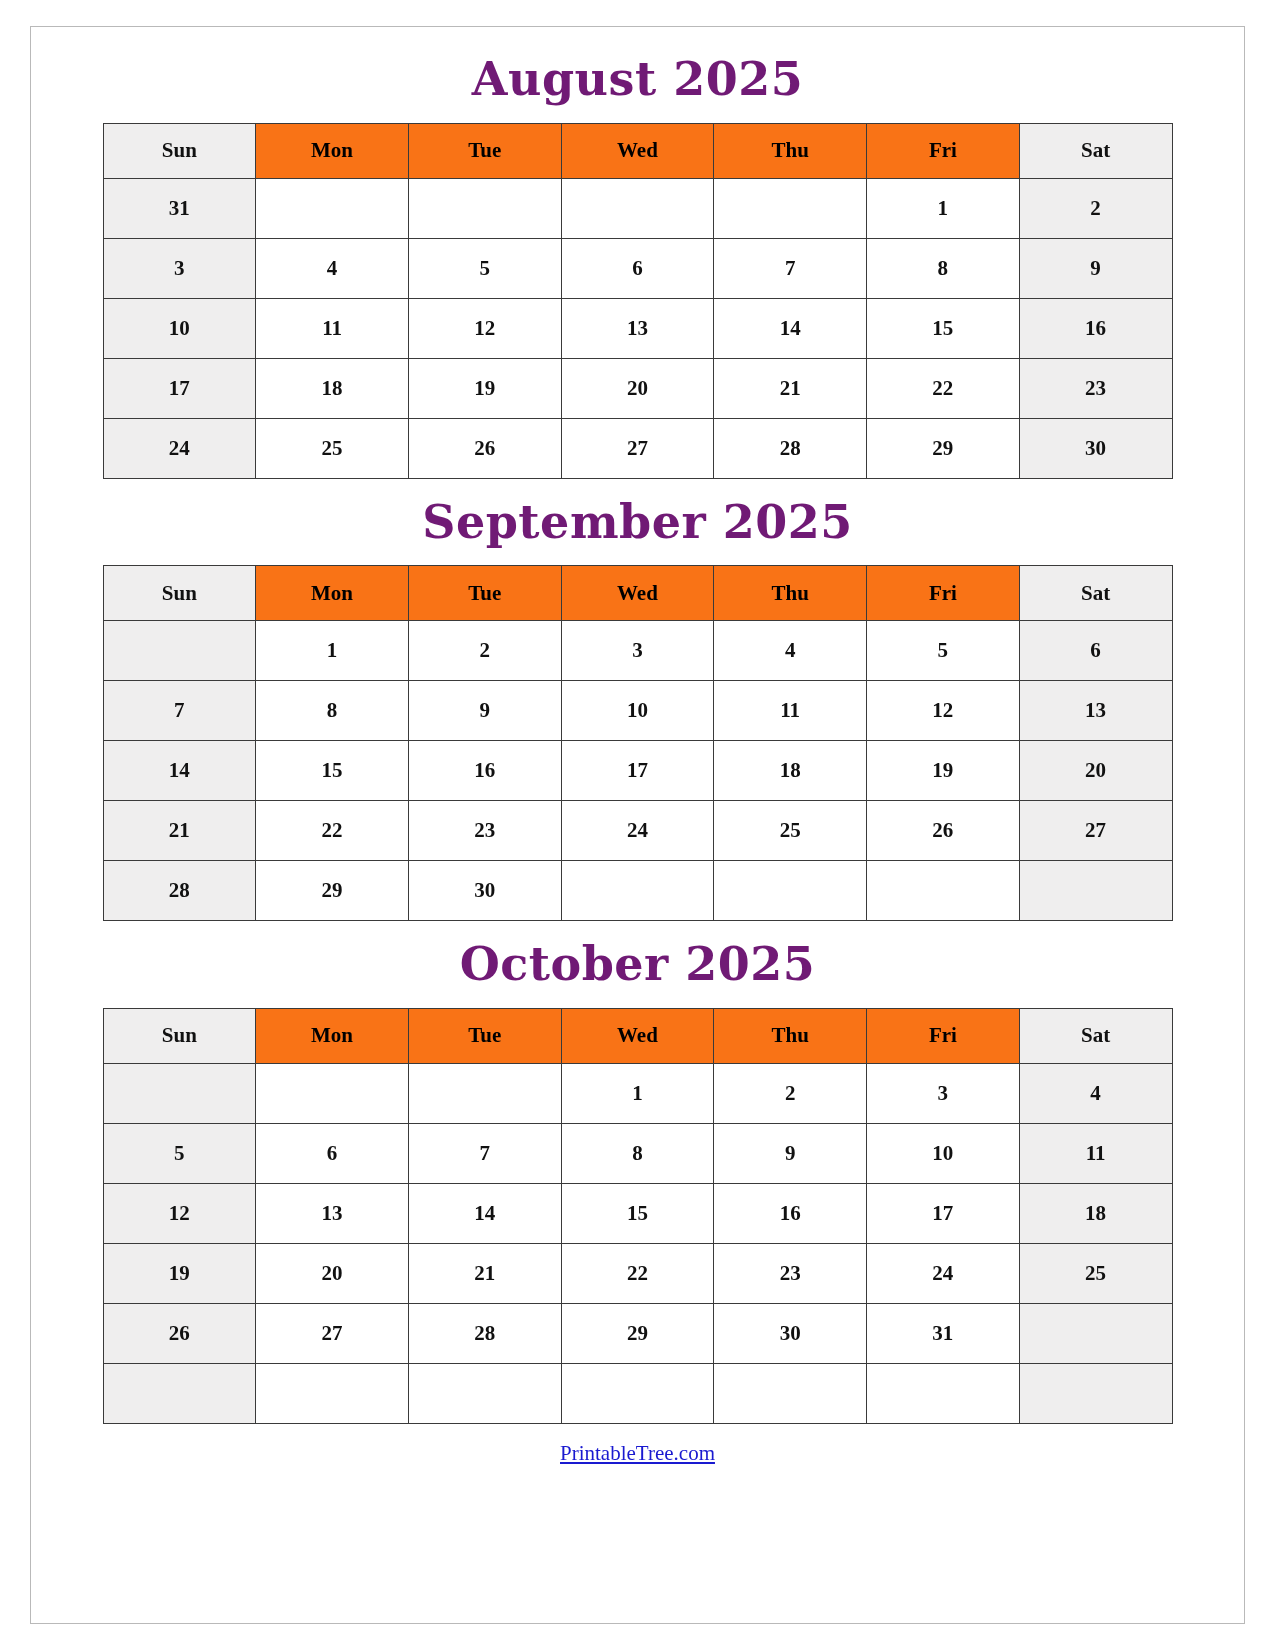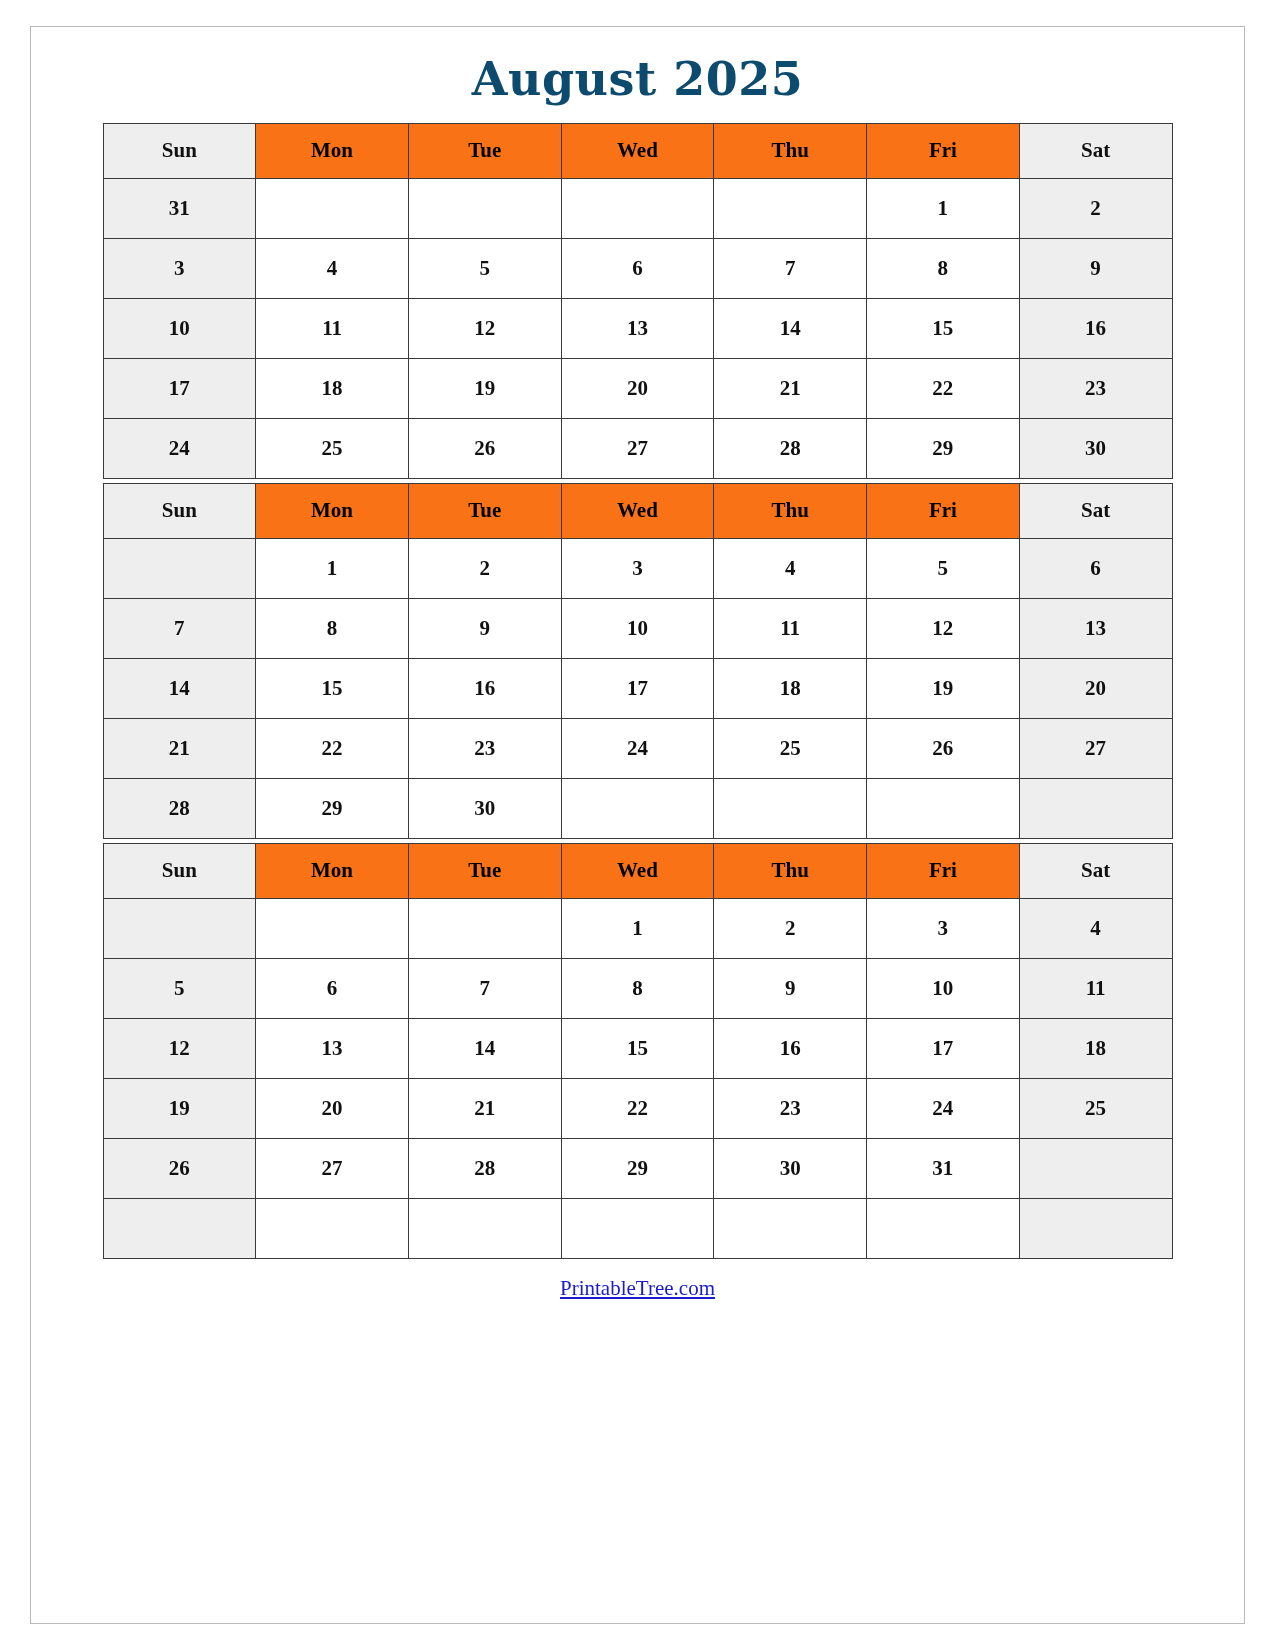--- a/index.html
+++ b/index.html
@@ -38,21 +38,21 @@
   .month-block {
     margin-bottom: 4px;
   }
   .month-title {
     text-align: center;
     font-family: "DejaVu Serif", "Liberation Serif", serif;
     font-weight: 700;
     font-size: 46px;
     line-height: 1.1;
     letter-spacing: 0.5px;
-    color: #0c4a6e;
+    color: #701a75;
     margin: 0 0 18px 0;
     padding-top: 14px;
   }
   table.cal {
     border-collapse: collapse;
     width: 1070px;
     margin: 0 auto;
     table-layout: fixed;
   }
   table.cal td, table.cal th {
@@ -160,20 +160,21 @@
             <td>27</td>
             <td>28</td>
             <td>29</td>
             <td class="weekend">30</td>
           </tr>
         </tbody>
       </table>
     </div>
 
     <div class="month-block">
+      <div class="month-title">September 2025</div>
       <table class="cal">
         <thead>
           <tr class="head-row">
             <th class="weekend">Sun</th>
             <th class="weekday">Mon</th>
             <th class="weekday">Tue</th>
             <th class="weekday">Wed</th>
             <th class="weekday">Thu</th>
             <th class="weekday">Fri</th>
             <th class="weekend">Sat</th>
@@ -223,20 +224,21 @@
             <td></td>
             <td></td>
             <td></td>
             <td class="weekend"></td>
           </tr>
         </tbody>
       </table>
     </div>
 
     <div class="month-block">
+      <div class="month-title">October 2025</div>
       <table class="cal">
         <thead>
           <tr class="head-row">
             <th class="weekend">Sun</th>
             <th class="weekday">Mon</th>
             <th class="weekday">Tue</th>
             <th class="weekday">Wed</th>
             <th class="weekday">Thu</th>
             <th class="weekday">Fri</th>
             <th class="weekend">Sat</th>

